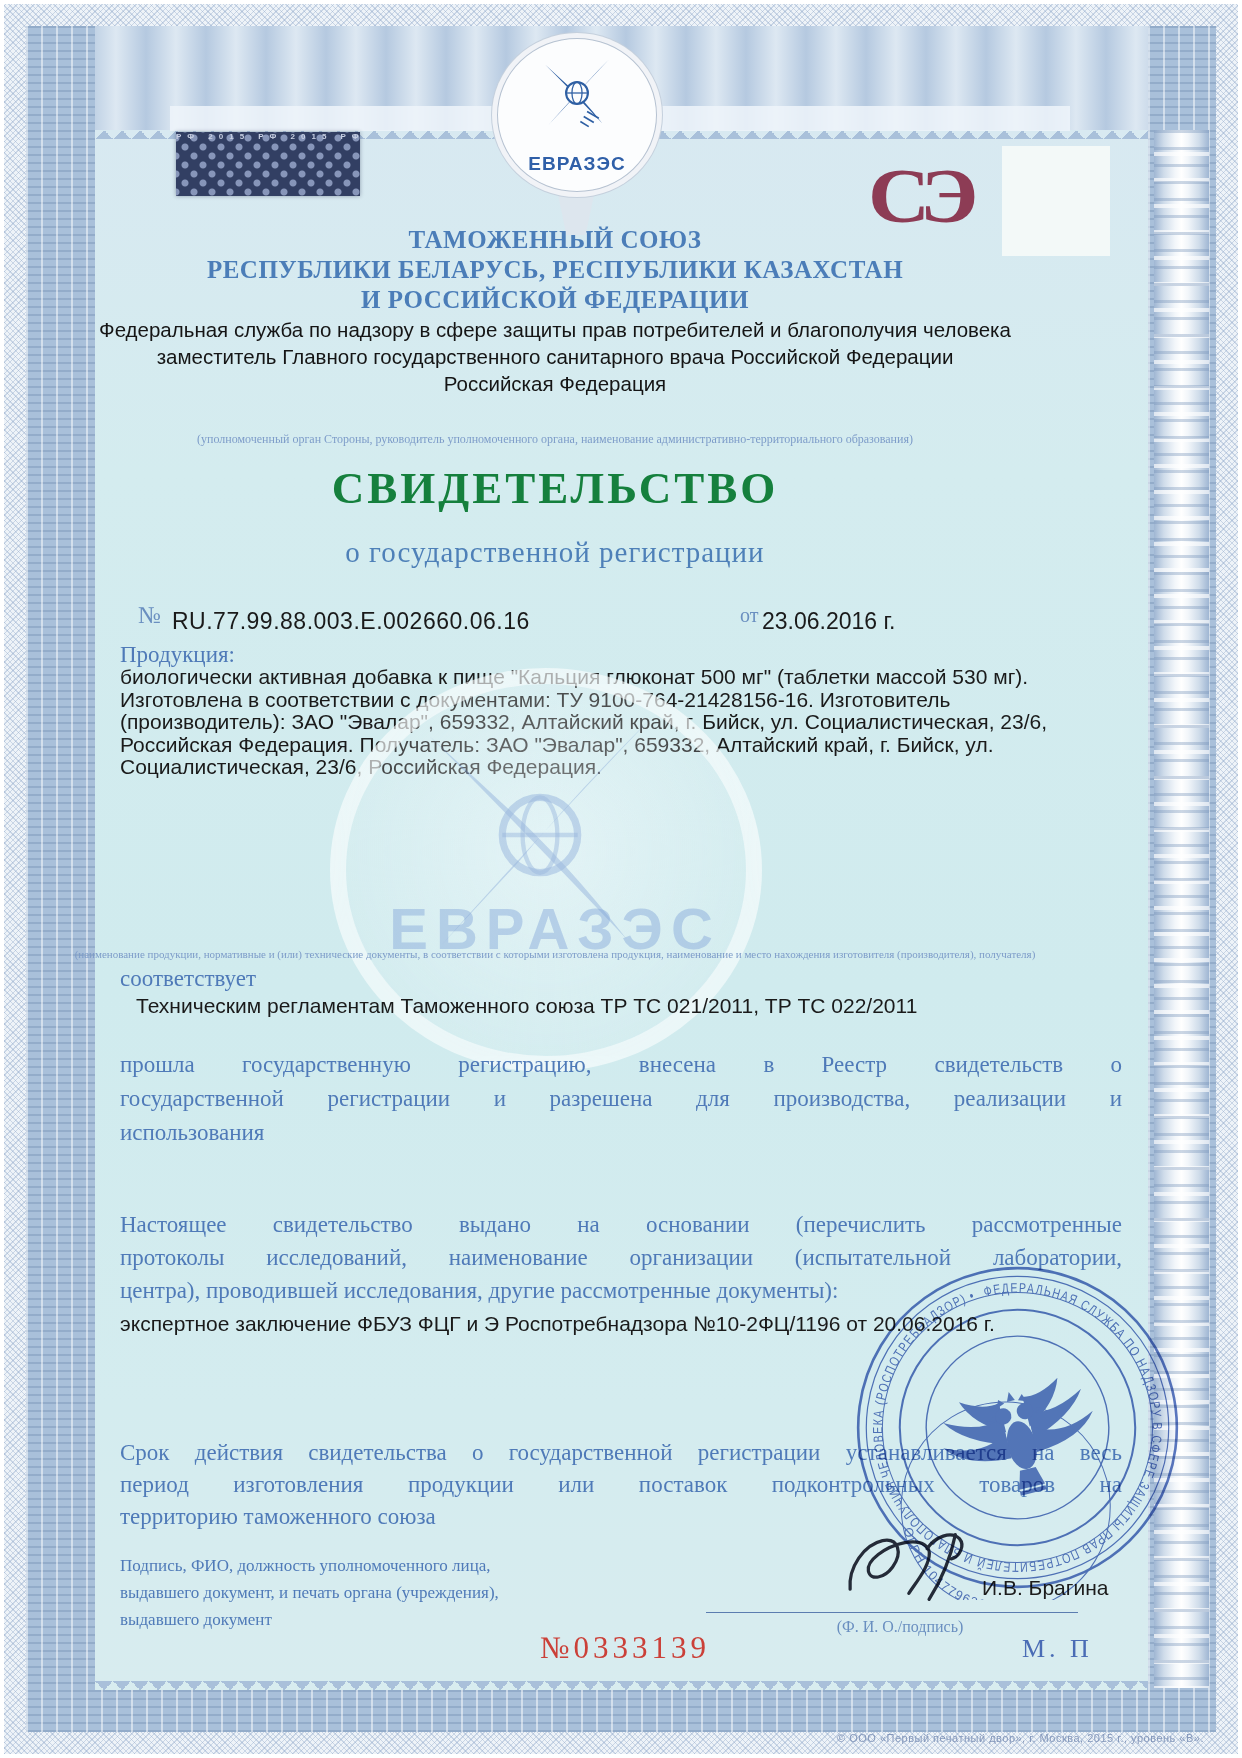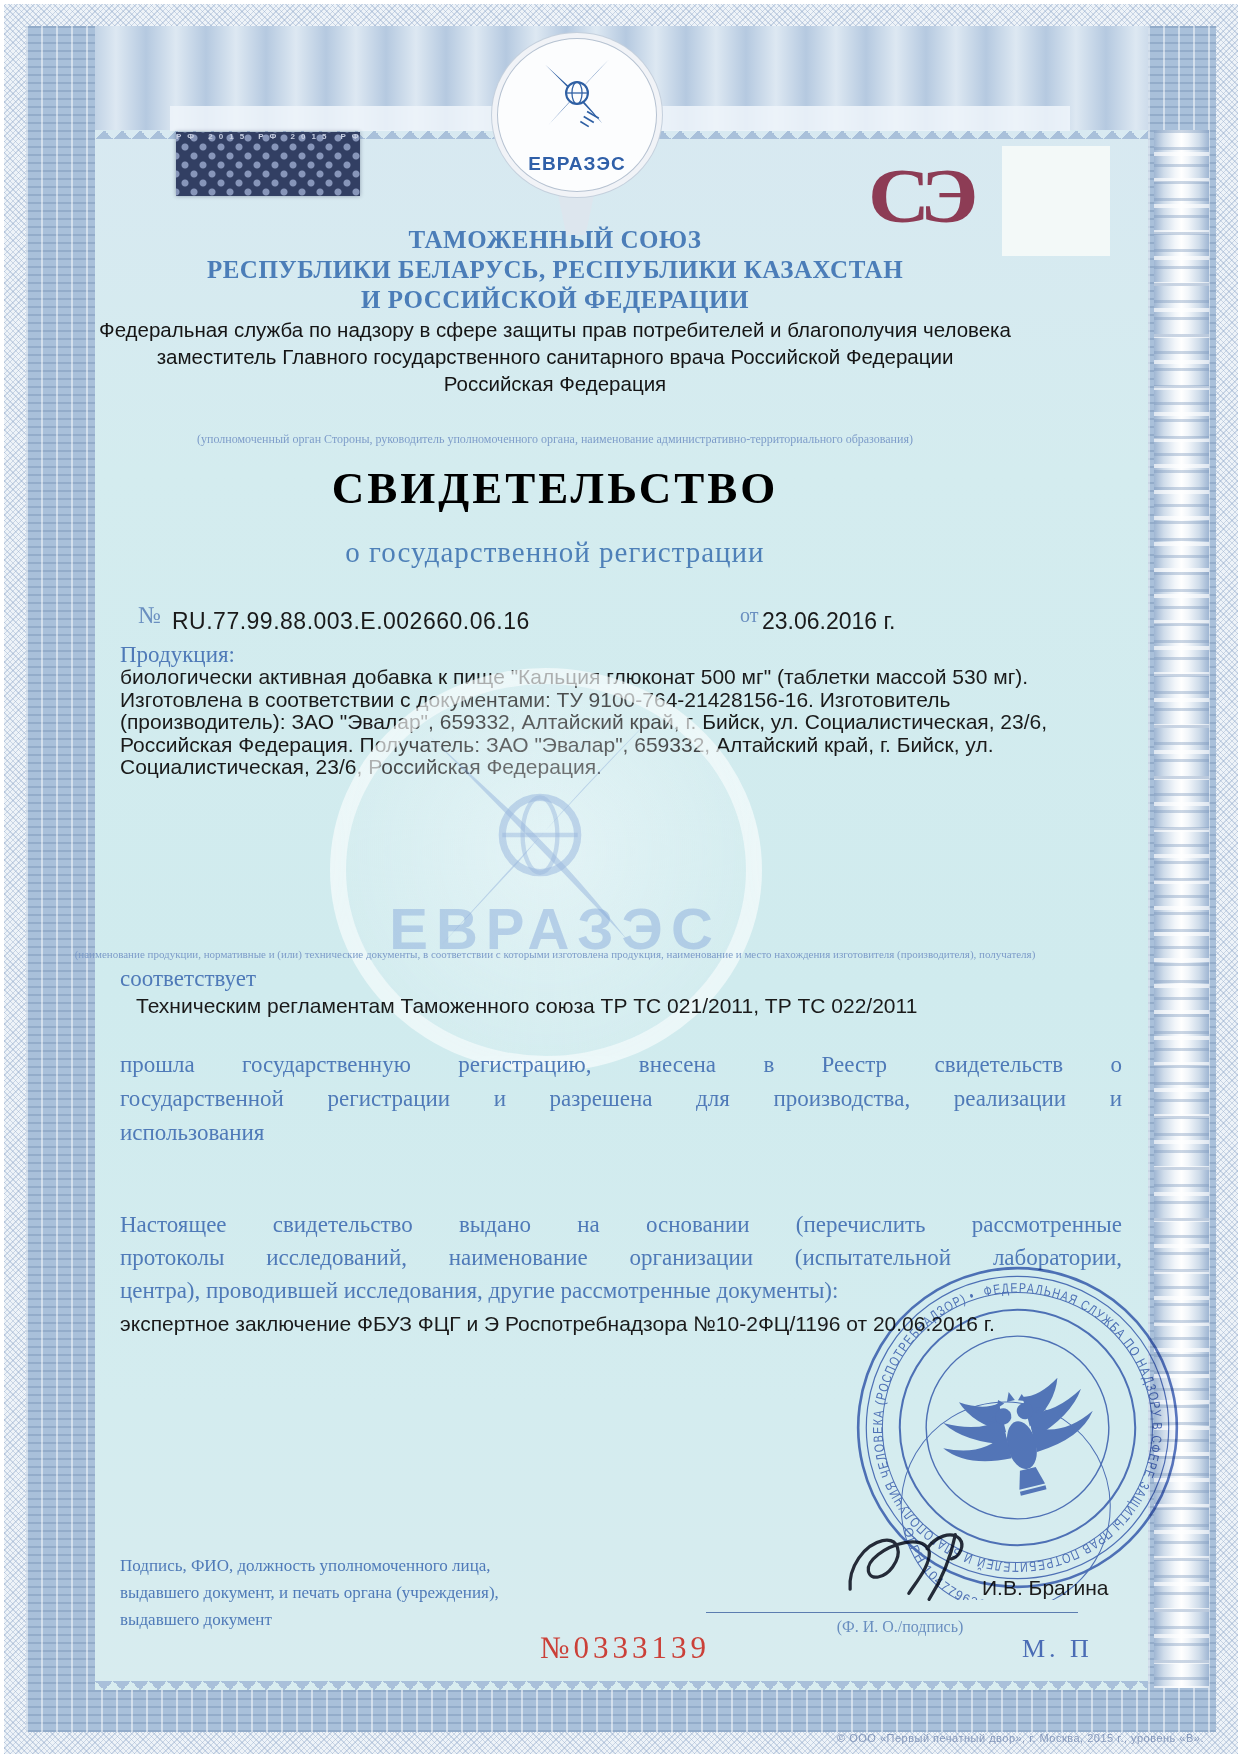--- a/index.html
+++ b/index.html
@@ -56,21 +56,21 @@
   .ce-mark{position:absolute;left:868px;top:152px;width:130px;height:90px;
     font-family:"Liberation Serif",serif;font-weight:bold;font-size:86px;line-height:86px;color:#8d3c55;
     letter-spacing:-10px;transform:scaleY(.92);}
   .white-square{position:absolute;left:1002px;top:146px;width:108px;height:110px;background:rgba(245,250,248,.92);}
 
   
   .ctr{position:absolute;left:40px;width:1030px;text-align:center;}
   .union-line{font-weight:bold;color:#4b7db8;font-size:25px;letter-spacing:.5px;}
   .auth-line{font-family:"Liberation Sans",sans-serif;color:#151515;font-size:20.5px;}
   .cap{color:#7d9cc9;font-size:12px;white-space:nowrap;}
-  .doc-title{font-weight:bold;color:#000000;font-size:45px;letter-spacing:3px;}
+  .doc-title{font-weight:bold;color:#15803d;font-size:45px;letter-spacing:3px;}
   .doc-subtitle{font-weight:normal;color:#4e80b8;font-size:29px;letter-spacing:1px;}
 
   
   .blue-serif{color:#4f7ab8;font-size:23px;}
   .black-sans{font-family:"Liberation Sans",sans-serif;color:#1a1a1a;font-size:21px;}
   .jline{text-align:justify;text-align-last:justify;}
   .col{position:absolute;left:120px;width:1002px;}
 
   
   .wm-oval{position:absolute;left:330px;top:668px;width:400px;height:372px;border-radius:50%;
@@ -180,20 +180,25 @@
     <div>использования</div>
   </div>
 
   <div class="col blue-serif" style="top:1208px;line-height:33px;">
     <div class="jline">Настоящее свидетельство выдано на основании (перечислить рассмотренные</div>
     <div class="jline">протоколы исследований, наименование организации (испытательной лаборатории,</div>
     <div>центра), проводившей исследования, другие рассмотренные документы):</div>
   </div>
   <div class="abs black-sans" style="left:120px;top:1312px;">экспертное заключение ФБУЗ ФЦГ и Э Роспотребнадзора №10-2ФЦ/1196 от 20.06.2016 г.</div>
 
+  <div class="col blue-serif" style="top:1437px;line-height:32px;">
+    <div class="jline">Срок действия свидетельства о государственной регистрации устанавливается на весь</div>
+    <div class="jline">период изготовления продукции или поставок подконтрольных товаров на</div>
+    <div>территорию таможенного союза</div>
+  </div>
 
   <div class="abs blue-serif sig-label" style="left:120px;top:1552px;font-size:17px;width:500px;">
     <div>Подпись, ФИО, должность уполномоченного лица,</div>
     <div>выдавшего документ, и печать органа (учреждения),</div>
     <div>выдавшего документ</div>
   </div>
 
   <div class="signature-svg">
     <svg viewBox="0 0 170 100" width="172" height="102">
       <g fill="none" stroke="#242b38" stroke-width="3.2" stroke-linecap="round">

